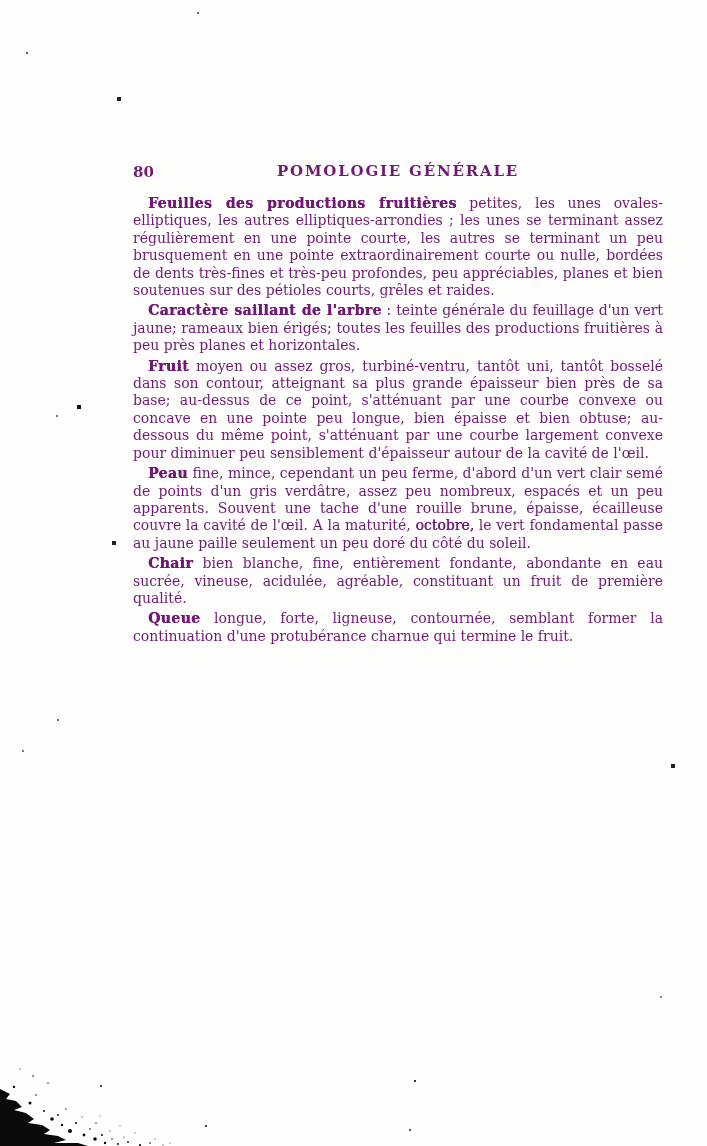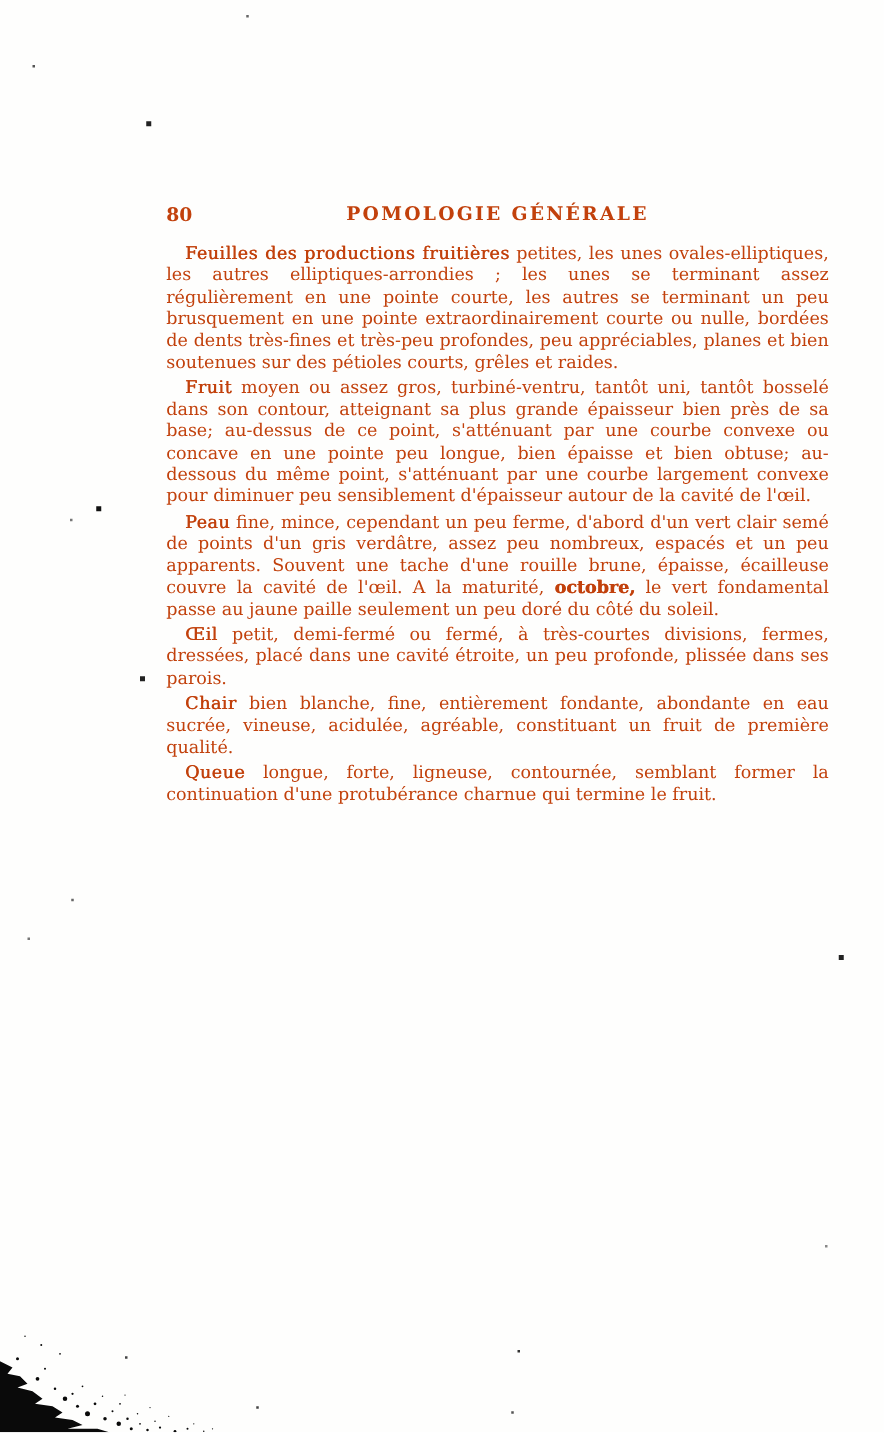--- a/index.html
+++ b/index.html
@@ -2,45 +2,45 @@
 <html><head>
 <meta charset="utf-8">
 <style>
   html, body { margin:0; padding:0; background:#ffffff; }
   .page {
     position:relative;
     width:707px; height:1146px;
     background:#fefefdff;
     overflow:hidden;
     font-family:"DejaVu Serif", "Liberation Serif", serif;
-    color:#c2410c;
+    color:#701a75;
   }
   .content { position:absolute; left:133px; top:162px; width:530px; }
   .header-row { position:relative; height:21px; margin-bottom:12px; }
   .page-num {
     position:absolute; left:0; top:1px;
     font-size:15px; font-weight:bold;
   }
   .running-title {
     display:block; text-align:center;
     font-size:15px; font-weight:bold; letter-spacing:1.8px;
   }
   .body-text p {
     margin:0 0 3px 0;
     font-size:14px; line-height:17.4px;
     text-align:justify;
     text-indent:15px;
   }
   .body-text p.noindent { text-indent:0; }
   .lead {
-    font-weight:normal;
+    font-weight:bold;
     letter-spacing:0.4px;
     text-shadow:0.4px 0 0 currentColor; 
   }
-  .bold-word { font-weight:bold; text-shadow:0.4px 0 0 currentColor; }
+  .bold-word { font-weight:normal; text-shadow:0.4px 0 0 currentColor; }
   
   .specks {
     position:absolute; top:0; left:0; width:2px; height:2px;
     background:transparent; pointer-events:none;
     box-shadow:
       26px 52px 0 0 #555,
       197px 12px 0 0 #666,
       118px 98px 0 1px #222,
       78px 406px 0 1px #111,
       56px 415px 0 0 #777,
@@ -66,26 +66,26 @@
     <div class="header-row">
       <span class="page-num">80</span>
       <span class="running-title">POMOLOGIE GÉNÉRALE</span>
     </div>
 
     <div class="body-text">
 
 
       <p><span class="lead">Feuilles des productions fruitières</span><span> petites, les unes ovales-elliptiques, les autres elliptiques-arrondies ; les unes se terminant assez régulièrement en une pointe courte, les autres se terminant un peu brusquement en une pointe extraordinairement courte ou nulle, bordées de dents très-fines et très-peu profondes, peu appréciables, planes et bien soutenues sur des pétioles courts, grêles et raides.</span></p>
 
+      <p><span class="lead">Caractère saillant de l'arbre</span><span> : teinte générale du feuillage d'un vert jaune; rameaux bien érigés; toutes les feuilles des productions fruitières à peu près planes et horizontales.</span></p>
 
       <p><span class="lead">Fruit</span><span> moyen ou assez gros, turbiné-ventru, tantôt uni, tantôt bosselé dans son contour, atteignant sa plus grande épaisseur bien près de sa base; au-dessus de ce point, s'atténuant par une courbe convexe ou concave en une pointe peu longue, bien épaisse et bien obtuse; au-dessous du même point, s'atténuant par une courbe largement convexe pour diminuer peu sensiblement d'épaisseur autour de la cavité de l'œil.</span></p>
 
       <p><span class="lead">Peau</span><span> fine, mince, cependant un peu ferme, d'abord d'un vert clair semé de points d'un gris verdâtre, assez peu nombreux, espacés et un peu apparents. Souvent une tache d'une rouille brune, épaisse, écailleuse couvre la cavité de l'œil. A la maturité, </span><span class="bold-word">octobre,</span><span> le vert fondamental passe au jaune paille seulement un peu doré du côté du soleil.</span></p>
 
-      <p><span class="lead">Œil</span><span> petit, demi-fermé ou fermé, à très-courtes divisions, fermes, dressées, placé dans une cavité étroite, un peu profonde, plissée dans ses parois.</span></p>
 
       <p><span class="lead">Chair</span><span> bien blanche, fine, entièrement fondante, abondante en eau sucrée, vineuse, acidulée, agréable, constituant un fruit de première qualité.</span></p>
 
       <p><span class="lead">Queue</span><span> longue, forte, ligneuse, contournée, semblant former la continuation d'une protubérance charnue qui termine le fruit.</span></p>
 
     </div>
   </div>
 
   <div class="specks"></div>
 

